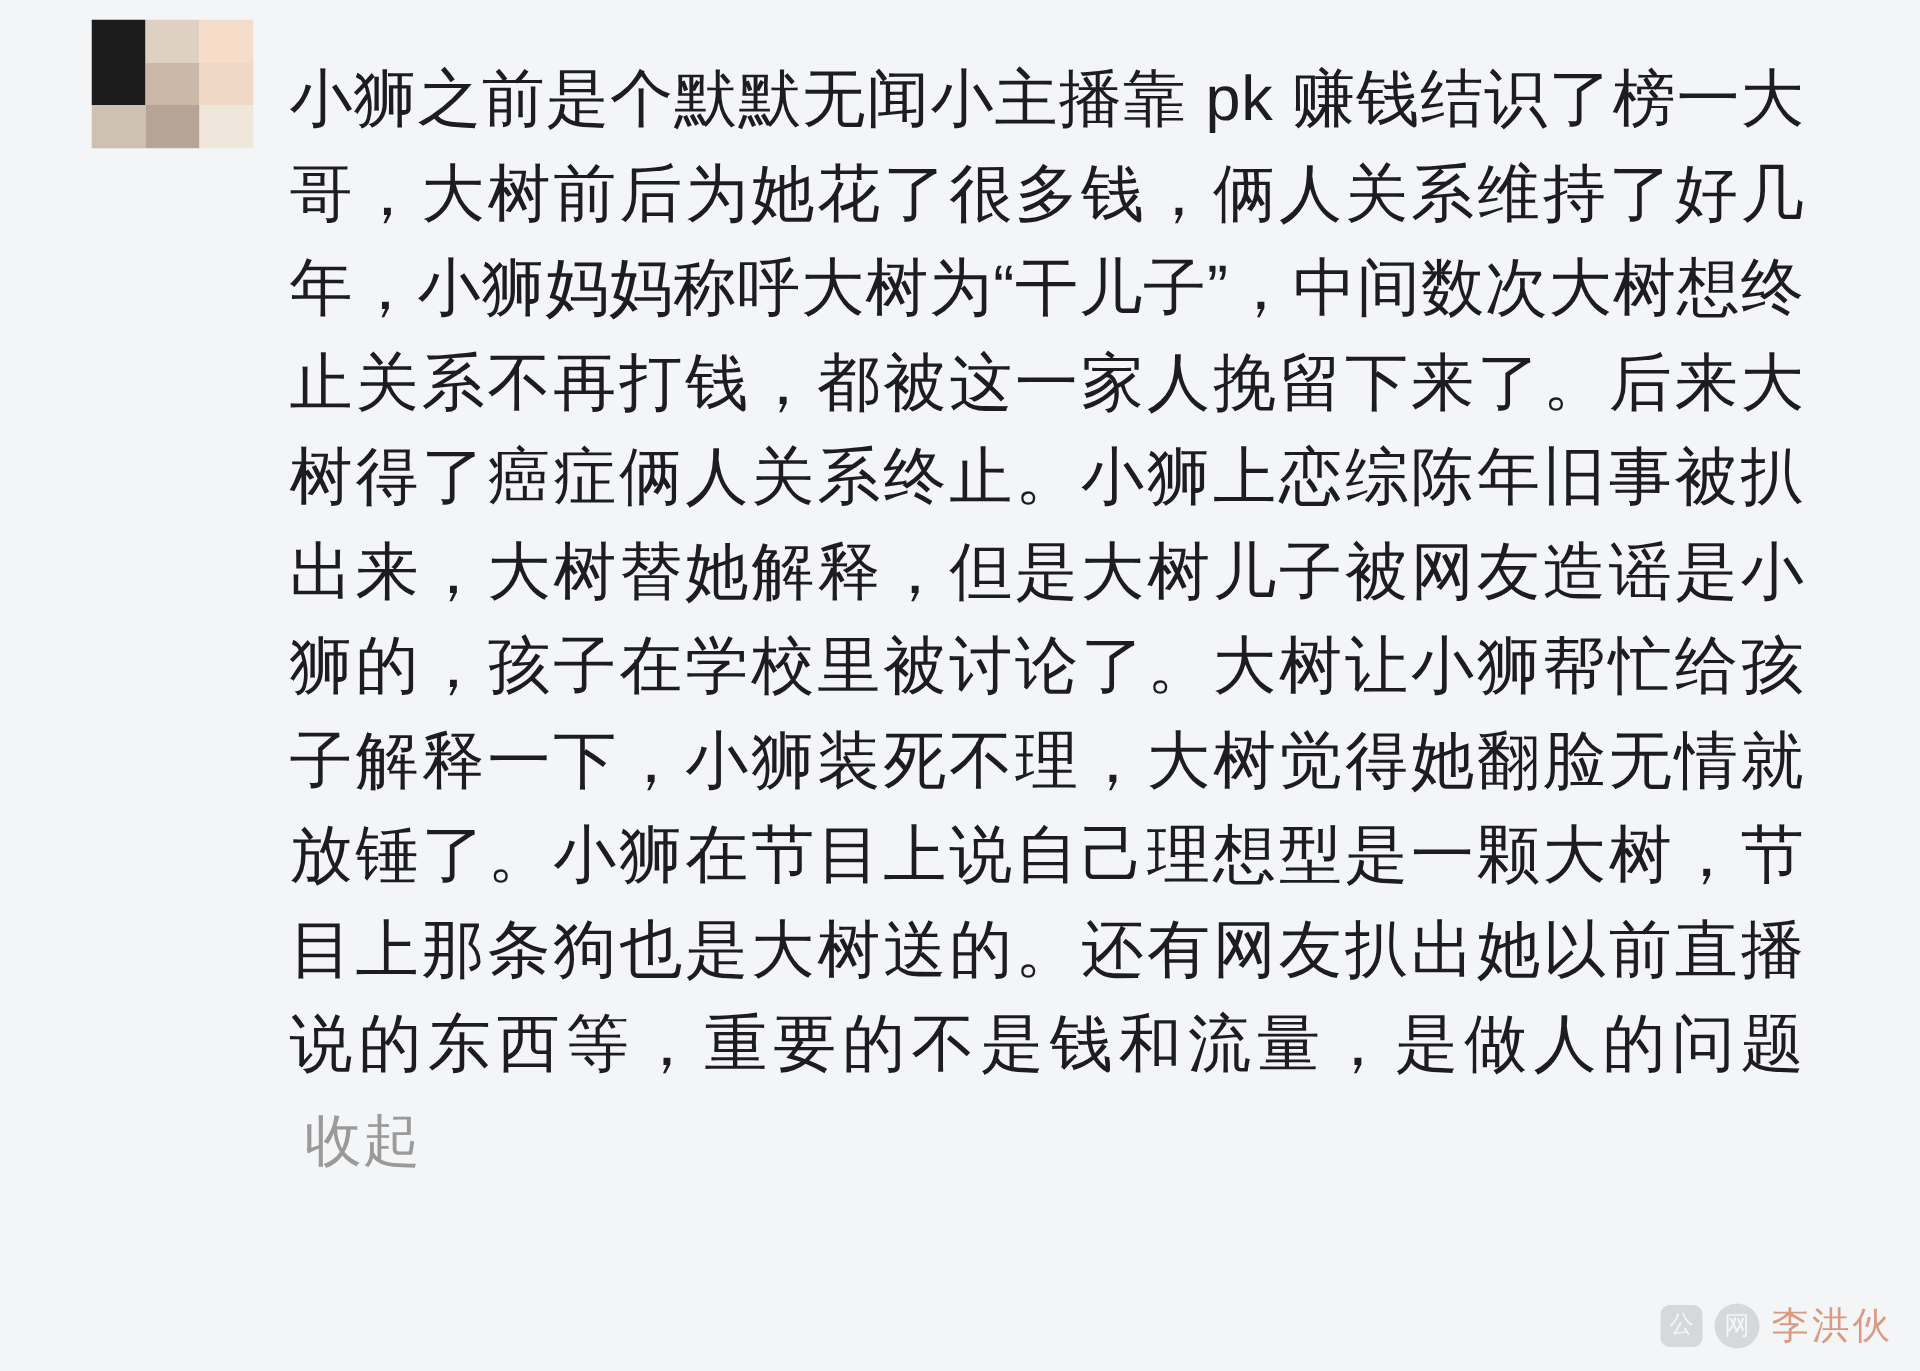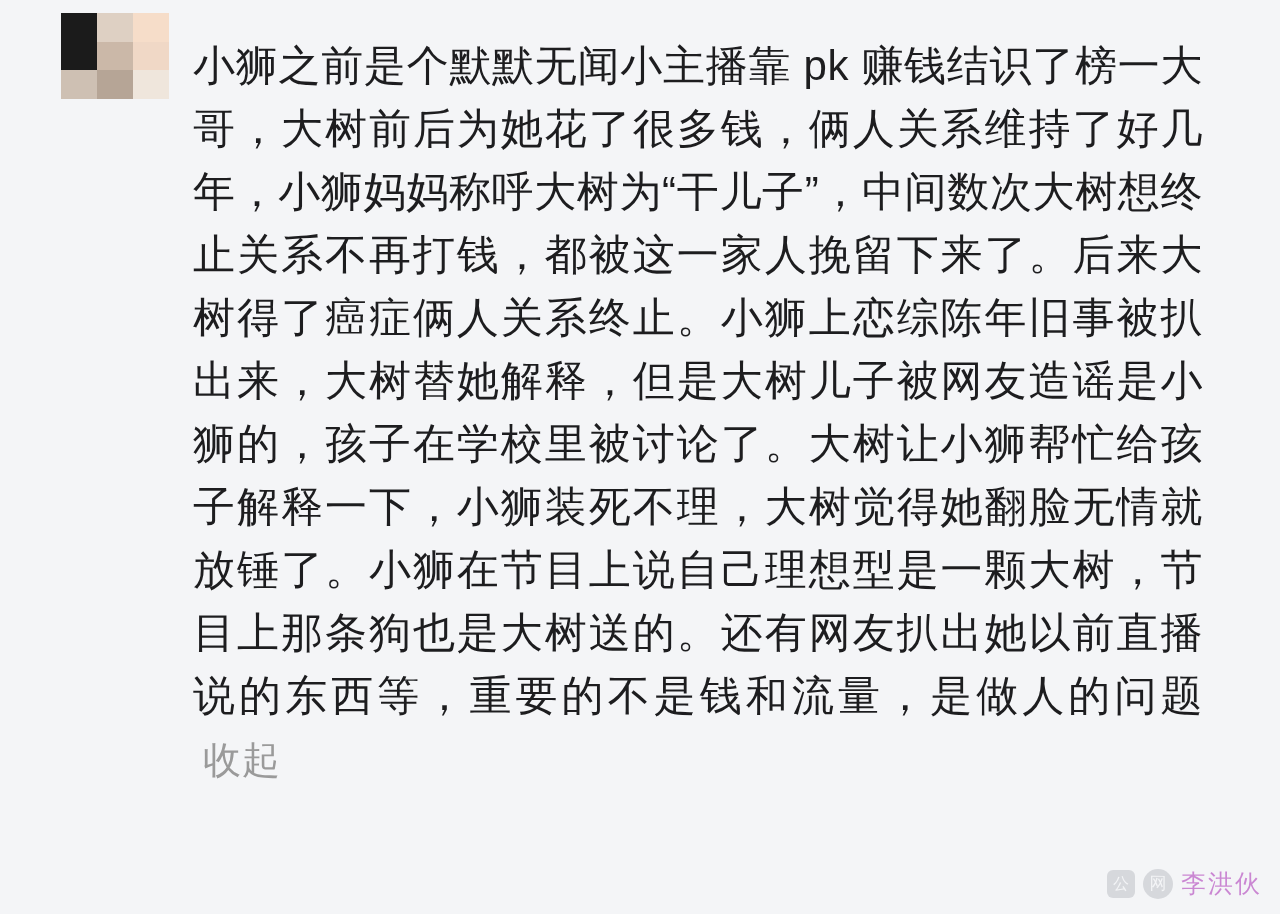--- a/index.html
+++ b/index.html
@@ -84,21 +84,21 @@
     width: 30px;
     height: 30px;
     border-radius: 50%;
     background: #b9bcc2;
     color: #f4f5f7;
     font-size: 17px;
     line-height: 30px;
     text-align: center;
   }
   .wm-text {
-    color: #a21caf;
+    color: #c2410c;
     font-size: 25px;
     letter-spacing: 2px;
   }
 </style>
 </head>
 <body>
 
 <div class="screen">
 
   <div class="avatar">

